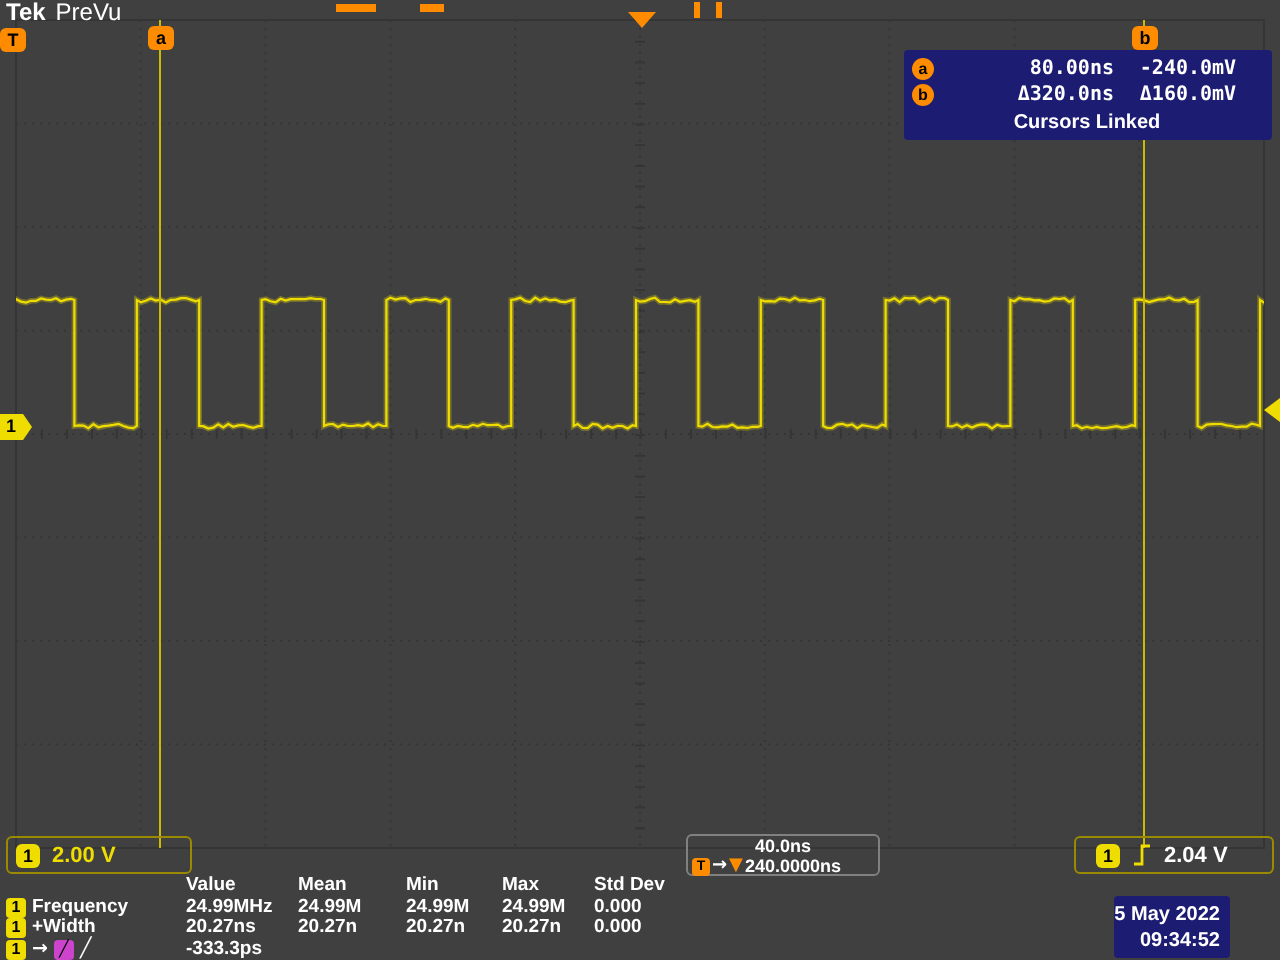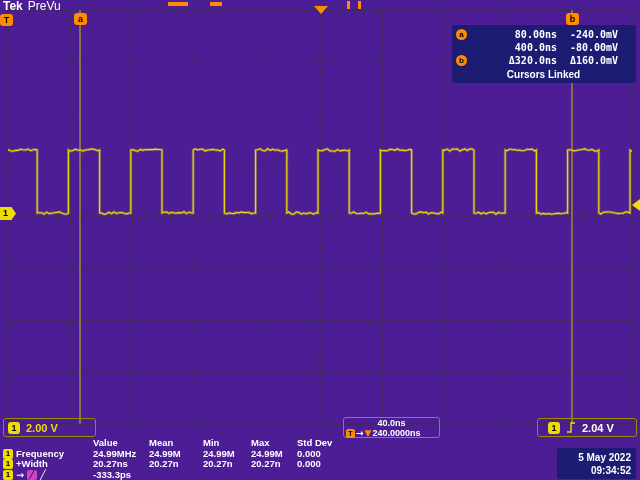--- a/index.html
+++ b/index.html
@@ -1,17 +1,17 @@
 <!DOCTYPE html>
 <html><head>
 <meta charset="utf-8">
 <style>
   *{margin:0;padding:0;box-sizing:border-box}
   html,body{width:640px;height:480px;background:#000;overflow:hidden}
-  .screen{position:relative;width:640px;height:480px;background:#4c1d95;
+  .screen{position:relative;width:640px;height:480px;background:#404040;
           font-family:"Liberation Sans",sans-serif;color:#fff}
   #plot{position:absolute;left:0;top:0}
 
   .brand{position:absolute;left:3px;top:0;font-size:12px;line-height:13px;color:#fff;z-index:5}
   .brand .tek{font-weight:bold;margin-right:5px}
 
   .obadge{position:absolute;width:13px;height:12px;background:#ff8c00;color:#000;
           font-size:9px;font-weight:bold;line-height:12px;text-align:center;border-radius:3px;z-index:6}
   #trig-tri{position:absolute;left:314px;top:6px;width:0;height:0;z-index:6;
             border-left:7px solid transparent;border-right:7px solid transparent;border-top:8px solid #ff8c00}
@@ -50,21 +50,21 @@
       align-items:center;gap:6px;padding-left:10px;color:#fff;font-size:11px}
 
   #meas{position:absolute;left:3px;top:438px;width:356px;font-size:9.5px;font-weight:bold;z-index:5}
   .mrow{display:grid;grid-template-columns:90px 56px 54px 48px 46px 56px;height:10.5px;line-height:10.5px;align-items:center;color:#fff}
   .mname{display:flex;align-items:center;gap:3px;white-space:nowrap}
   .mbadge{width:10px;height:10px;background:#f0dd00;color:#000;border-radius:2px;font-size:8px;
       line-height:10px;text-align:center;flex:0 0 10px}
   .mbadge.mag{background:#cc44cc}
   .glyph{font-family:"DejaVu Sans",sans-serif}
 
-  #datetime{position:absolute;left:557px;top:448px;width:79px;height:31px;background:#1c1c73;border-radius:2px;
+  #datetime{position:absolute;left:557px;top:448px;width:58px;height:31px;background:#1c1c73;border-radius:2px;
       color:#fff;font-size:10px;font-weight:bold;text-align:right;padding:3px 5px 16px 0;line-height:13px;z-index:5}
 </style>
 </head>
 <body>
 
 <div class="screen">
 
   <svg id="plot" width="640" height="440" viewBox="0 0 640 440">
       <rect x="8" y="10" width="624" height="414" fill="none" stroke="#353535"></rect>
       <line x1="70.4" y1="10" x2="70.4" y2="424" stroke="#353535" stroke-dasharray="1 3"></line>
@@ -112,25 +112,20 @@
   <div id="ch1-marker">1</div>
   <div id="right-marker"></div>
 
   <div class="cursor-panel">
     <div class="cp-row">
       <span class="cp-badge">a</span>
       <span class="cp-col1">80.00ns</span>
       <span class="cp-col2">-240.0mV</span>
     </div>
     <div class="cp-row">
-      <span class="cp-spacer"></span>
-      <span class="cp-col1">400.0ns</span>
-      <span class="cp-col2">-80.00mV</span>
-    </div>
-    <div class="cp-row">
       <span class="cp-badge">b</span>
       <span class="cp-col1">Δ320.0ns</span>
       <span class="cp-col2">Δ160.0mV</span>
     </div>
     <div class="cp-footer">Cursors Linked</div>
   </div>
 
   <div class="box" id="ch-box">
     <span class="ybadge">1</span>
     <span>2.00 V</span>

